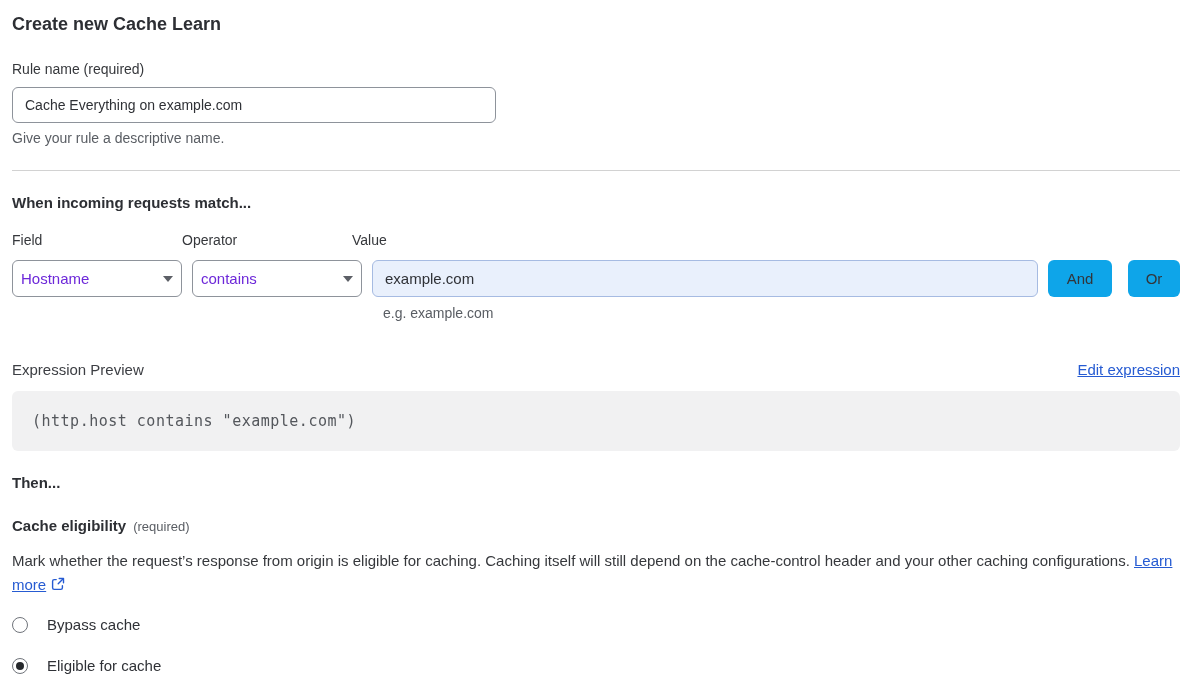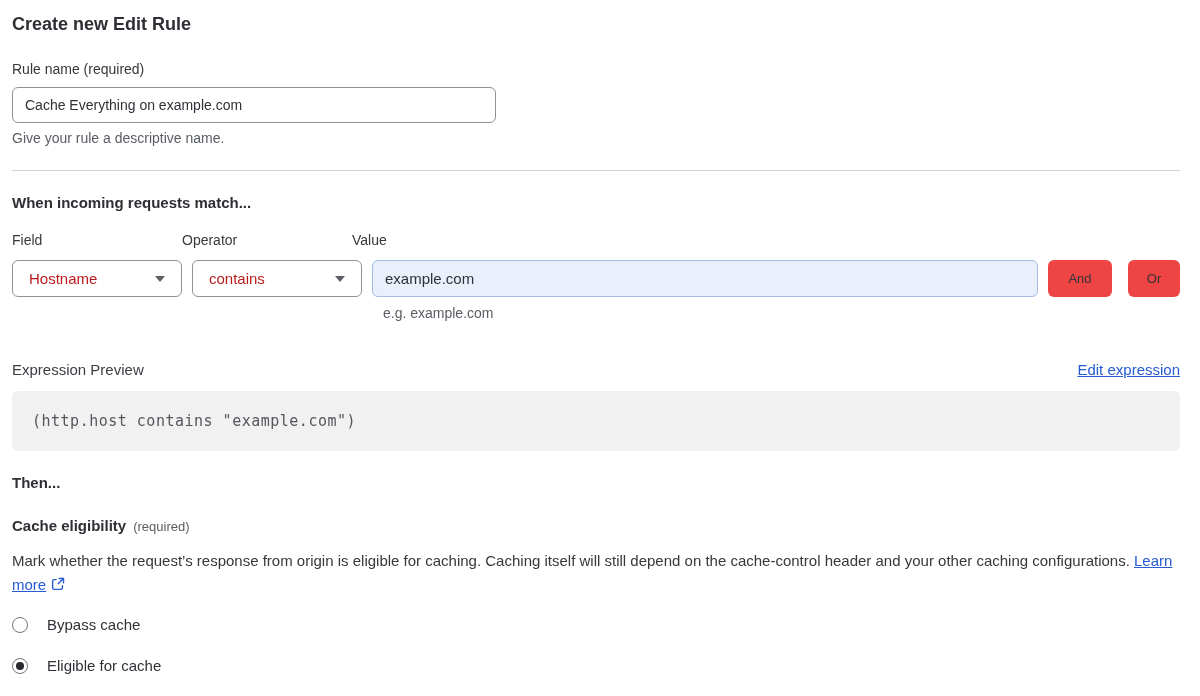--- a/index.html
+++ b/index.html
@@ -34,36 +34,36 @@
   .cols-row { display: flex; margin-top: 21px; }
   .col-field, .col-operator { width: 170px; flex: 0 0 170px; }
   .col-value { flex: 1; }
   .col-label { font-size: 14px; line-height: 16px; color: #36383c; }
 
   .controls-row { display: flex; gap: 10px; margin-top: 12px; height: 37px; align-items: stretch; }
   .select-box {
     width: 170px; flex: 0 0 170px;
     border: 1px solid #8e939b; border-radius: 6px; background: #fff;
     display: flex; align-items: center; justify-content: space-between;
-    padding: 0 16px; font-size: 15px; color: #b91c1c; cursor: pointer;
+    padding: 0 8px; font-size: 15px; color: #6d28d9; cursor: pointer;
   }
   .caret {
     width: 0; height: 0;
     border-left: 5px solid transparent; border-right: 5px solid transparent;
     border-top: 6px solid #5c5f66;
   }
   .value-input {
     flex: 1; height: 37px;
     background: #e9f0fc; border: 1px solid #a6bbe2; border-radius: 6px;
     padding: 0 12px; font-family: "Liberation Sans", sans-serif;
     font-size: 15px; color: #2f3136; outline: none;
   }
   .logic-btn {
-    height: 37px; border: none; border-radius: 6px; background: #ef4444;
-    font-family: "Liberation Sans", sans-serif; font-size: 13px; color: #33353a;
+    height: 37px; border: none; border-radius: 6px; background: #0ea5e9;
+    font-family: "Liberation Sans", sans-serif; font-size: 15px; color: #33353a;
     cursor: pointer;
   }
   .and-btn { width: 64px; flex: 0 0 64px; }
   .or-btn { width: 52px; flex: 0 0 52px; margin-left: 6px; }
 
   .eg-help { margin-top: 8px; margin-left: 371px; font-size: 14px; line-height: 16px; color: #595d63; }
 
   .expression-row { margin-top: 40px; display: flex; justify-content: space-between; align-items: baseline; }
   .expression-label { font-size: 15px; line-height: 18px; color: #3c3e43; }
   a.link { color: #265bd2; text-decoration: underline; font-size: 15px; }
@@ -97,21 +97,21 @@
     content: ""; width: 8px; height: 8px; border-radius: 50%; background: #26282c;
   }
   .radio-label { margin-left: 19px; font-size: 15px; line-height: 17px; color: #2f3136; }
   .radio-row.selected .radio-label { font-weight: 400; }
 </style>
 </head>
 <body>
 
 <div class="container">
 
-  <h1 class="page-title">Create new Edit Rule</h1>
+  <h1 class="page-title">Create new Cache Learn</h1>
 
   <div class="form-label">Rule name (required)</div>
   <input class="text-input" type="text" value="Cache Everything on example.com" style="">
   <div class="help-text">Give your rule a descriptive name.</div>
 
   <hr class="divider">
 
   <div class="section-heading">When incoming requests match...</div>
 
   <div class="cols-row">

